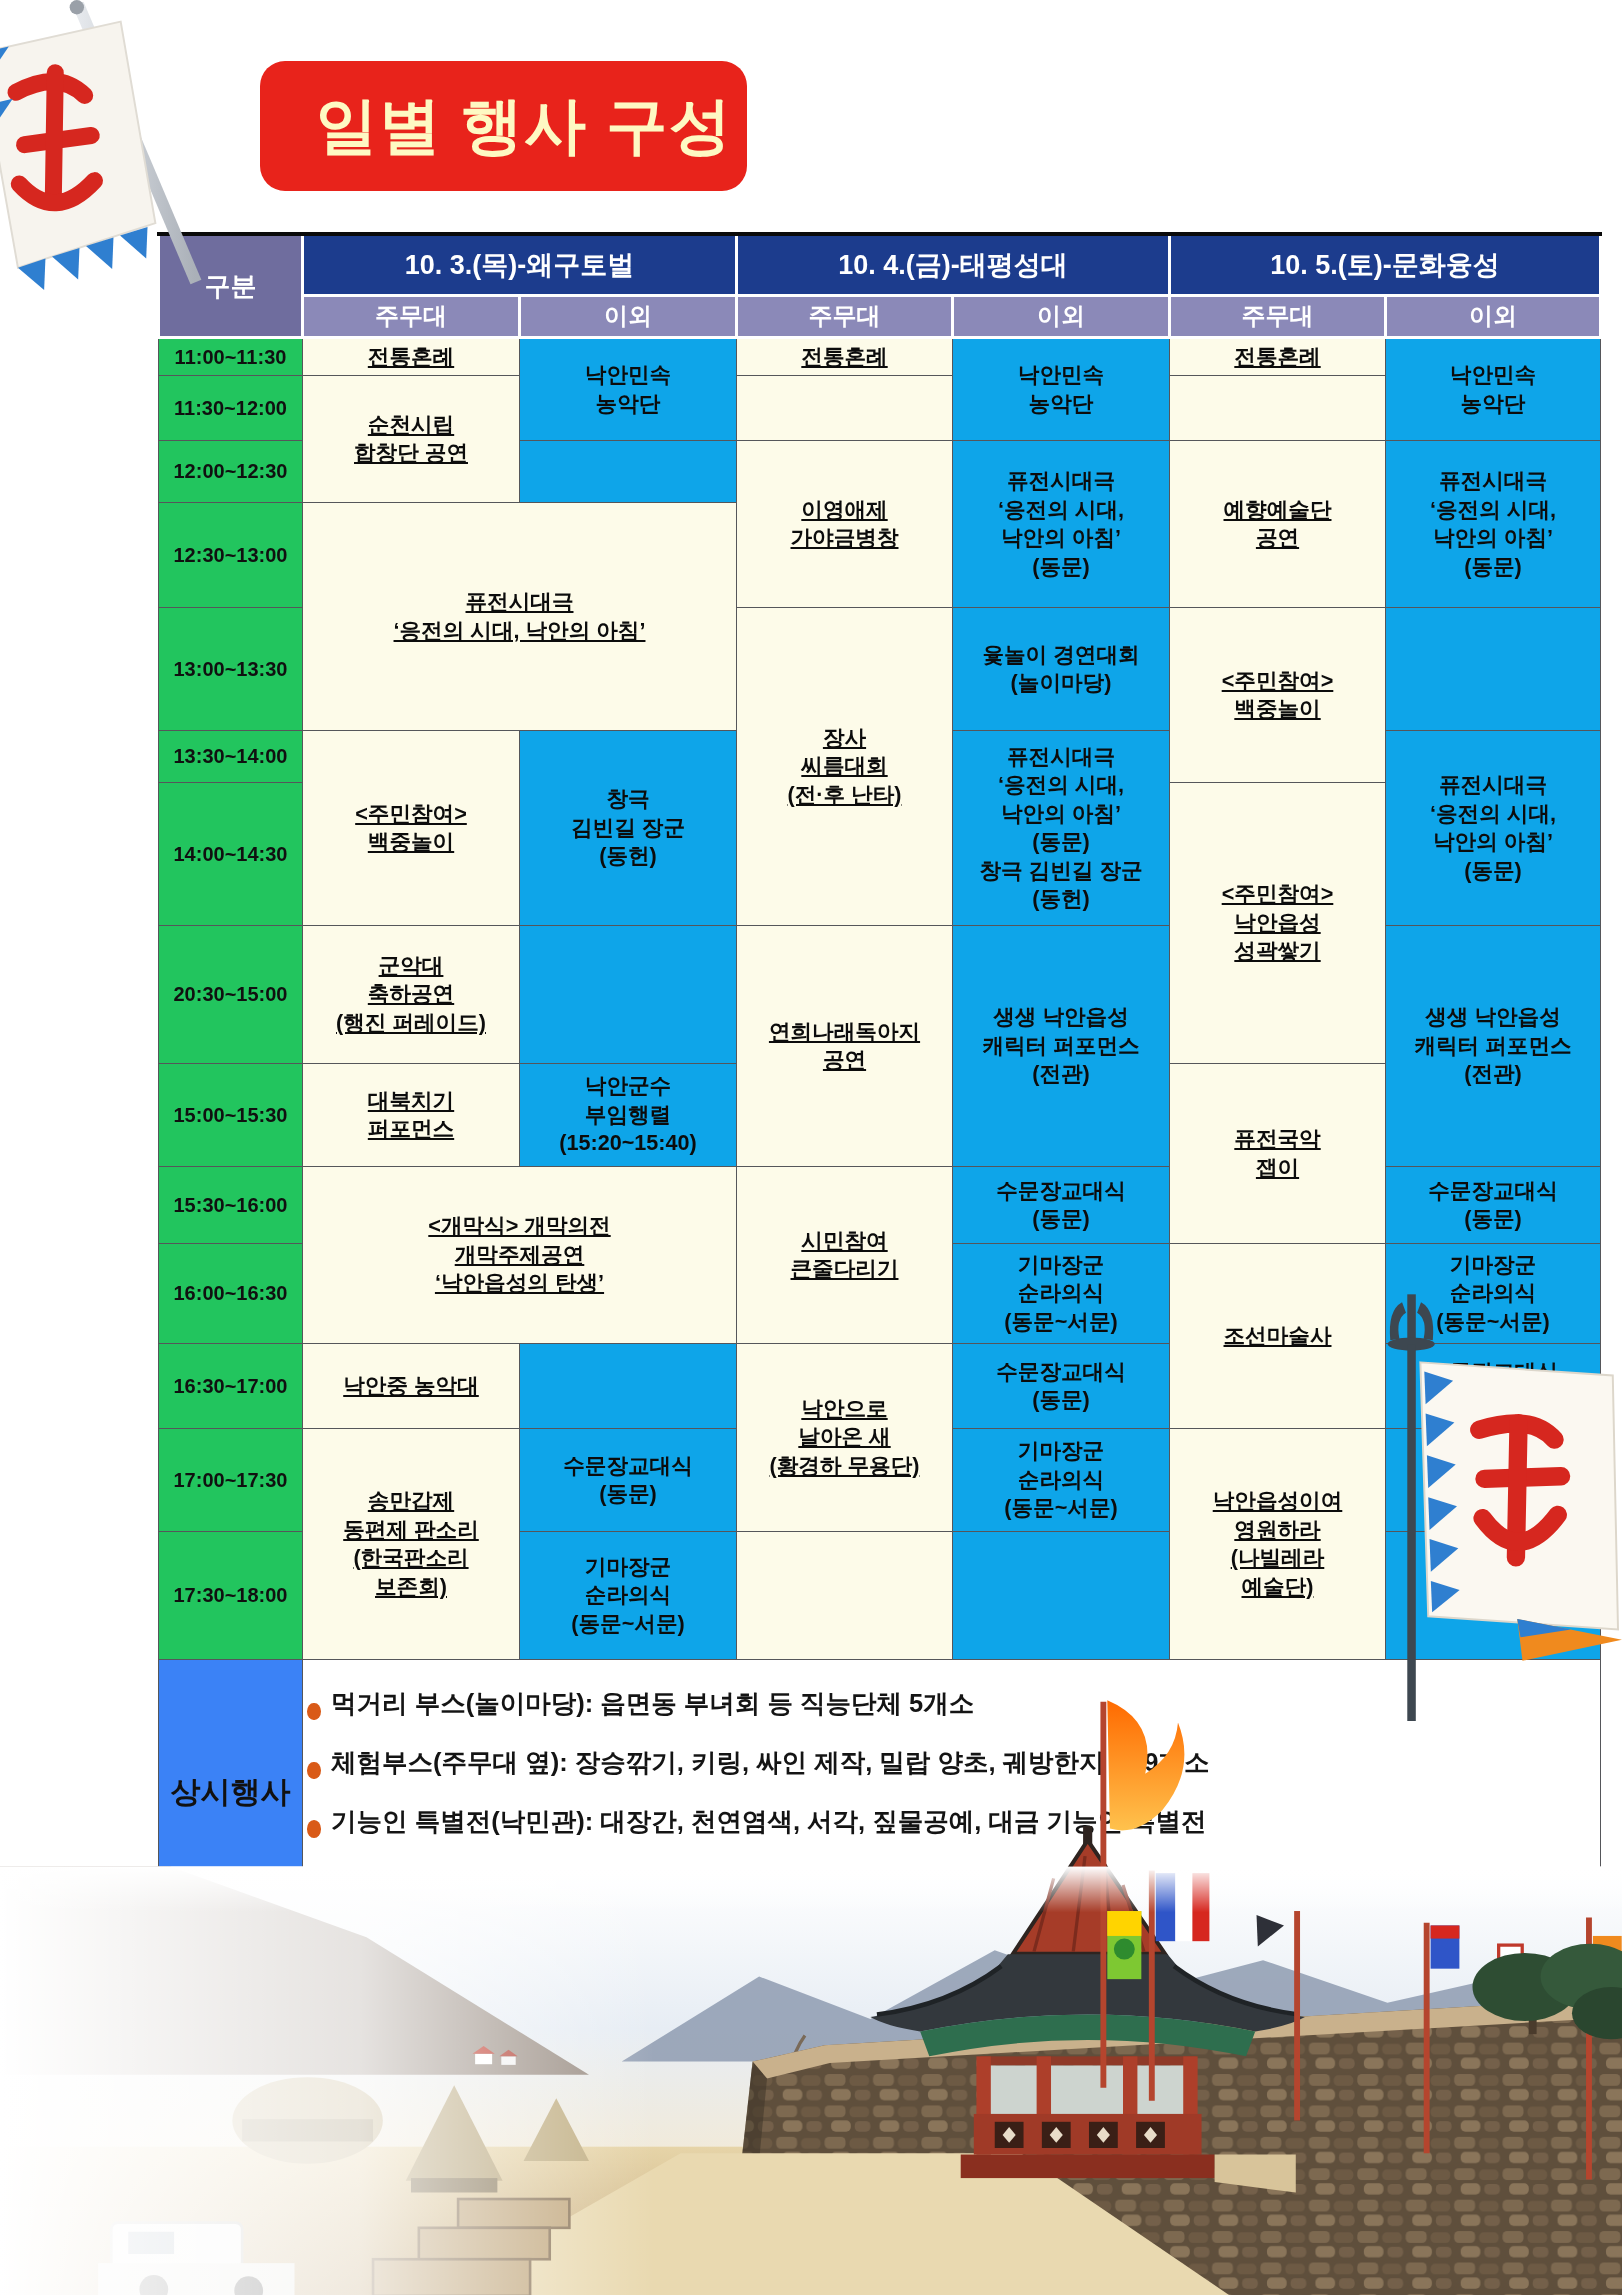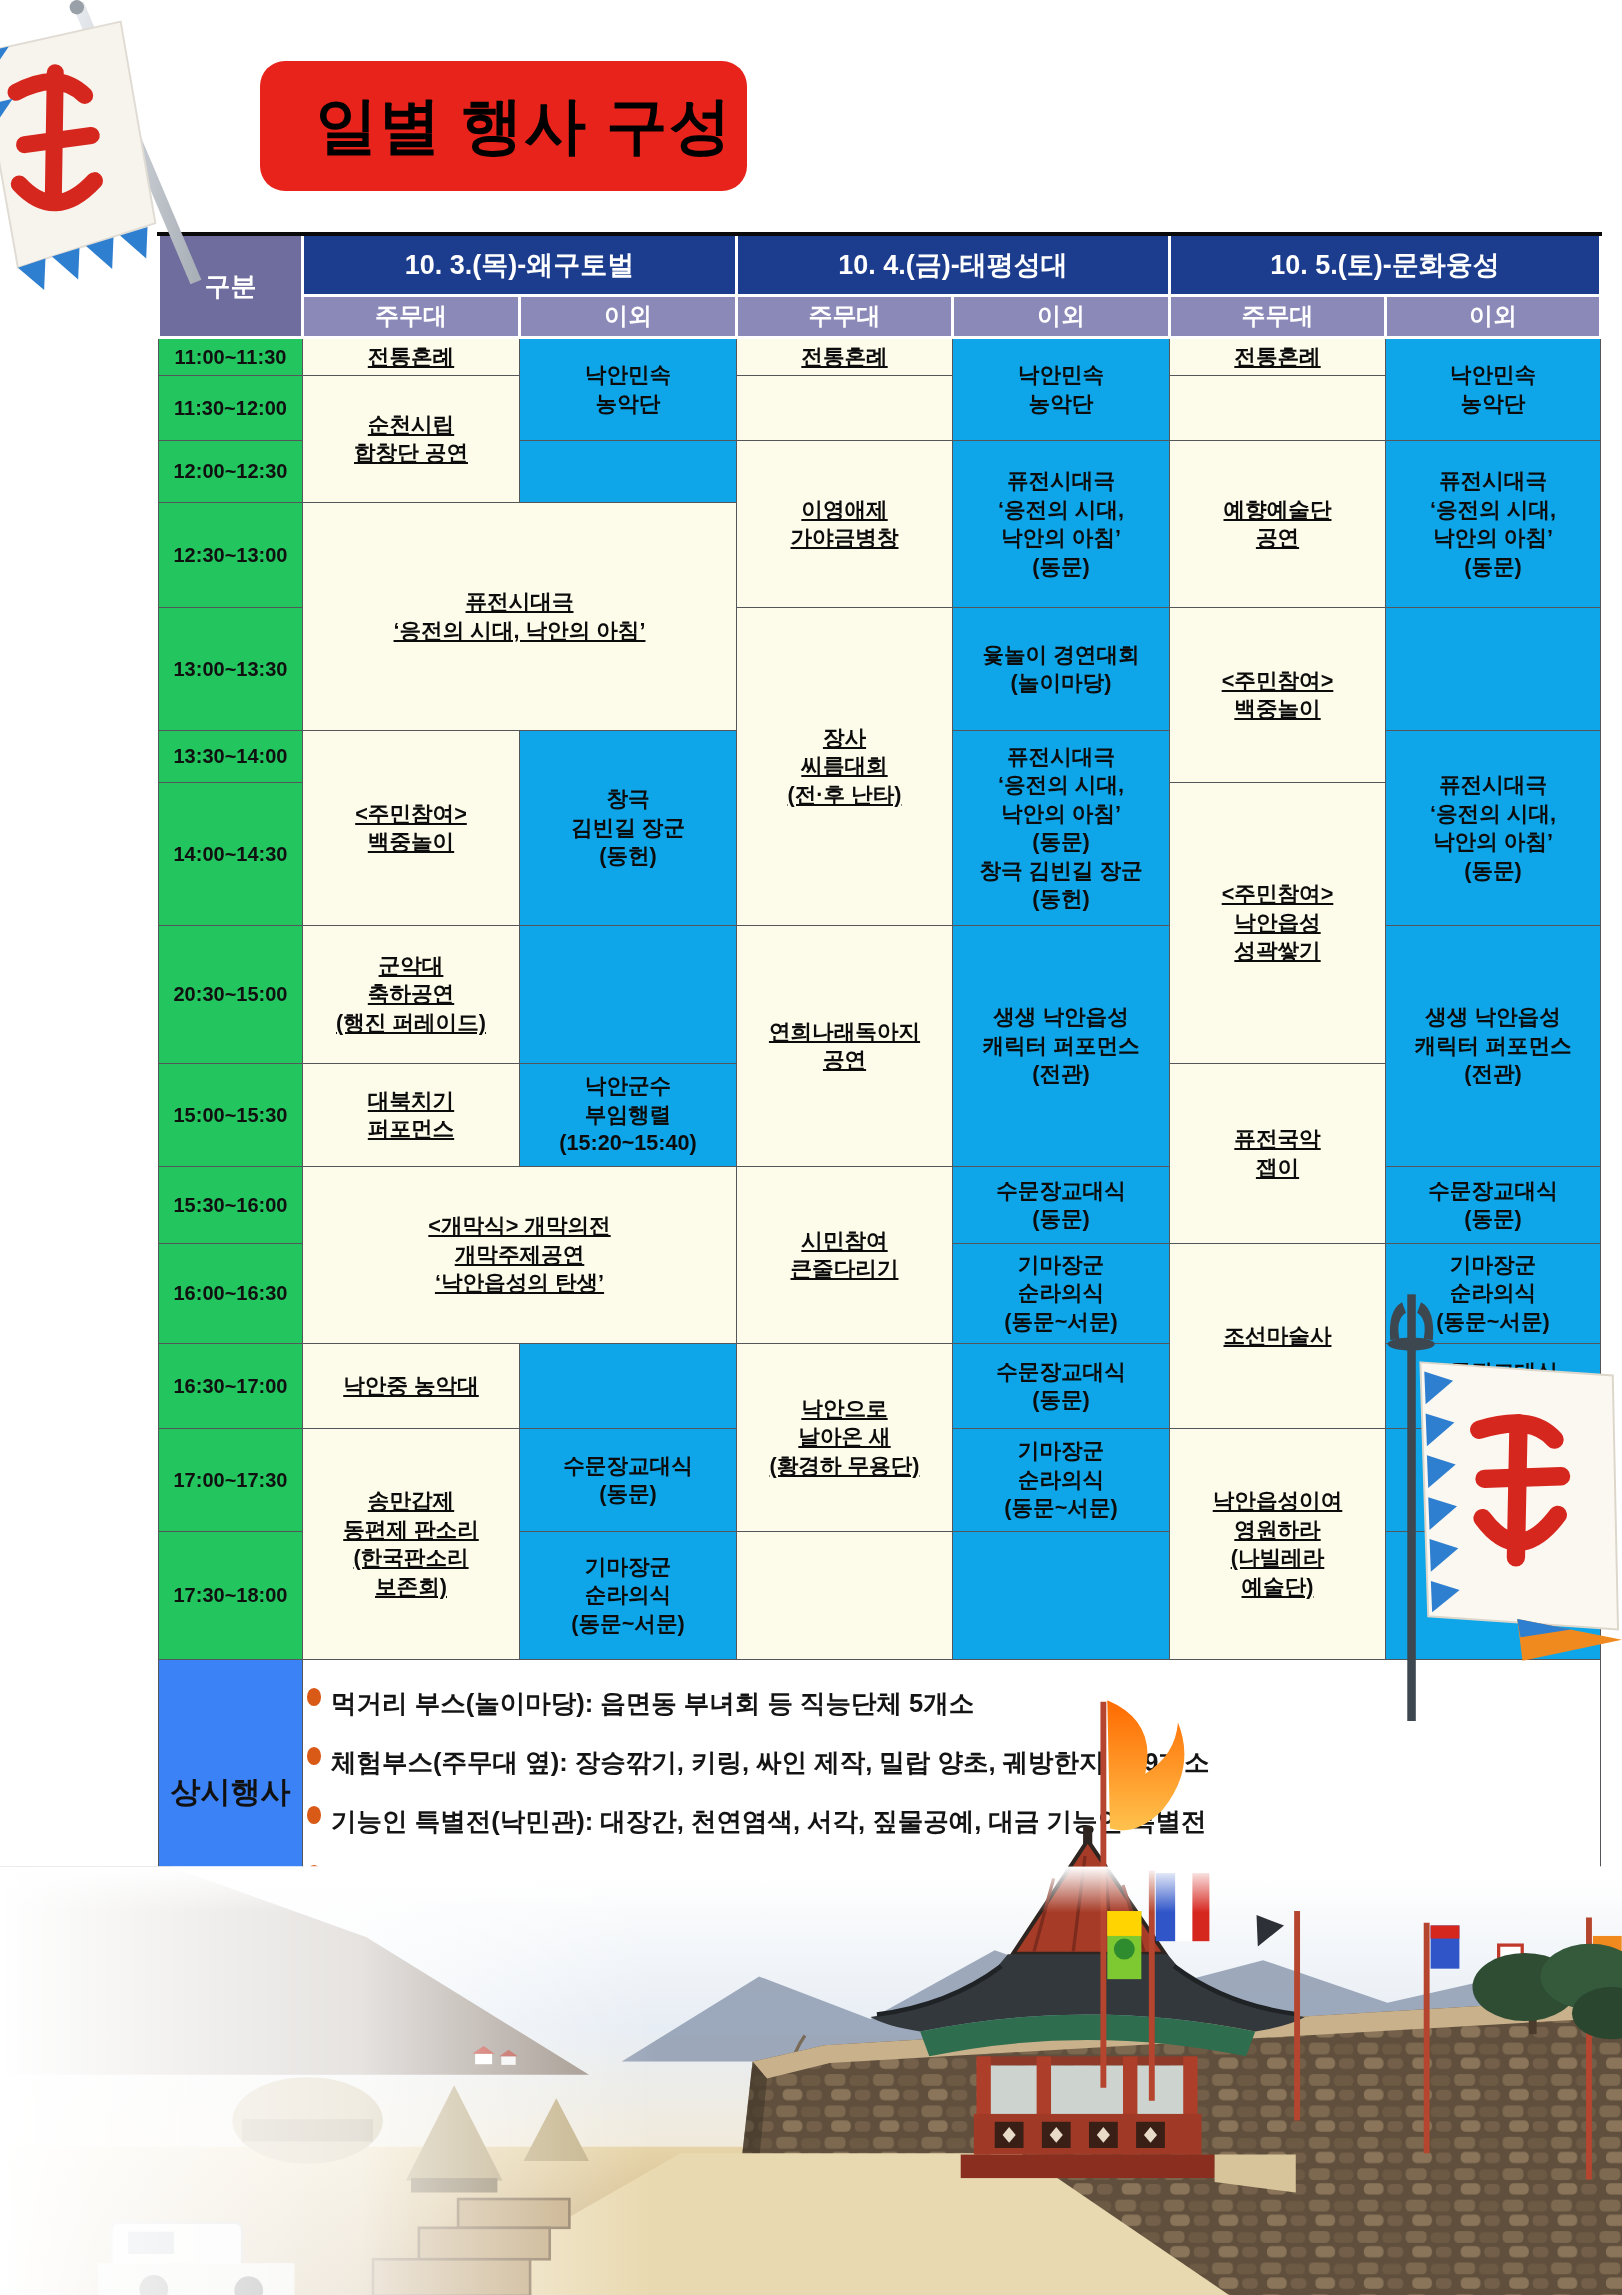--- a/index.html
+++ b/index.html
@@ -2,39 +2,39 @@
 <html style="font-size:10.5px"><head>
 <meta charset="utf-8">
 <style>
   html,body{margin:0;padding:0;background:#ffffff;}
   #page{position:relative;width:1623px;height:2295px;background:#ffffff;overflow:hidden;
         font-family:"Liberation Sans","DejaVu Sans",sans-serif;}
 
   
   #title-banner{position:absolute;left:260px;top:61px;width:487px;height:130px;
     background:#e8231b;border-radius:25px;display:flex;align-items:center;justify-content:center;z-index:2;}
-  #title-banner .t{color:#000000;font-size:62px;font-weight:800;letter-spacing:1.3px;margin-left:41px;}
+  #title-banner .t{color:#fef9c3;font-size:62px;font-weight:800;letter-spacing:1.3px;margin-left:41px;}
 
   
   #table-wrap{position:absolute;left:157px;top:232px;z-index:1;}
   table.sch{table-layout:fixed;width:1441px;border-collapse:collapse;
     border-top:4.6px solid #0a0a0a;border-left:1.3px solid #55565a;border-right:1.3px solid #55565a;}
   table.sch th,table.sch td{padding:1.3px 3.9px;vertical-align:middle;text-align:center;
     white-space:pre-line;font-weight:700;overflow:hidden;}
   th.corner{background:#6f6d9e;color:#fff;font-size:26px;border:3.3px solid #fff;}
   th.day{background:#1c3c8d;color:#fff;font-size:27px;border:3.3px solid #fff;height:55px;}
   th.sub{background:#8b89b8;color:#fff;font-size:24px;border:3.3px solid #fff;height:37px;}
   th.time{background:#22c55e;color:#101010;font-size:20px;border:1.3px solid #55565a;font-weight:700;}
   td.cell{font-size:21.6px;line-height:1.32;color:#0c0c0c;border:1.3px solid #55565a;}
   td.main{background:#fdfbe9;text-decoration:underline;}
   td.alt{background:#0ea5e9;}
   td.always-label{background:#3b82f6;color:#111;font-size:30px;font-weight:700;border:1.3px solid #55565a;}
   td.always-content{background:#ffffff;text-align:left;border:1.3px solid #55565a;padding-left:37px;}
   tr.always td{border-bottom:5.9px solid #0a0a0a;}
-  .bullet-line{display:flex;align-items:flex-start;margin:27px 0;white-space:normal;}
+  .bullet-line{display:flex;align-items:flex-end;margin:27px 0;white-space:normal;}
   .bullet-dot{width:13.7px;height:17.7px;border-radius:50%;background:#d95a17;margin-right:10.5px;flex:0 0 auto;}
   .bullet-text{font-size:25.5px;font-weight:700;color:#141414;line-height:1.25;}
 
   
   .deco{position:absolute;pointer-events:none;}
   #flag-left{left:-19.6px;top:6.5px;z-index:6;}
   #flag-right{left:1322px;top:1276px;z-index:6;}
   #photo{left:0;top:1695px;z-index:4;}
   svg{overflow:visible;display:block;}
 </style>

